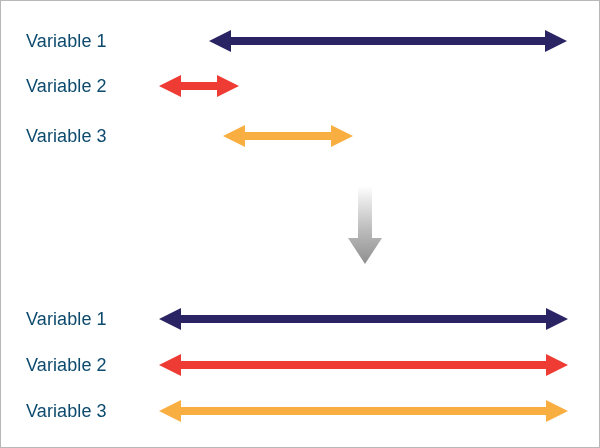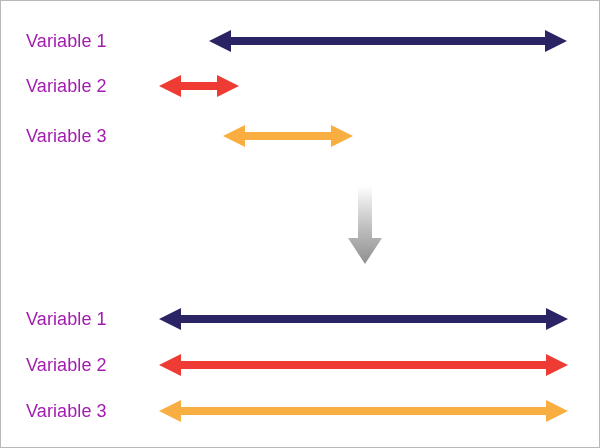--- a/index.html
+++ b/index.html
@@ -17,21 +17,21 @@
     background: #ffffff;
     box-sizing: border-box;
     border: 1px solid #b8b8b8;
     overflow: hidden;
   }
   .var-label {
     position: absolute;
     font-family: "Liberation Sans", sans-serif;
     font-size: 18px;
     line-height: 18px;
-    color: #a21caf;
+    color: #0c4a6e;
     letter-spacing: 0.1px;
     white-space: nowrap;
     transform: translateY(-50%);
   }
   .arrow-svg {
     position: absolute;
     display: block;
     overflow: visible;
   }
   .down-arrow {

